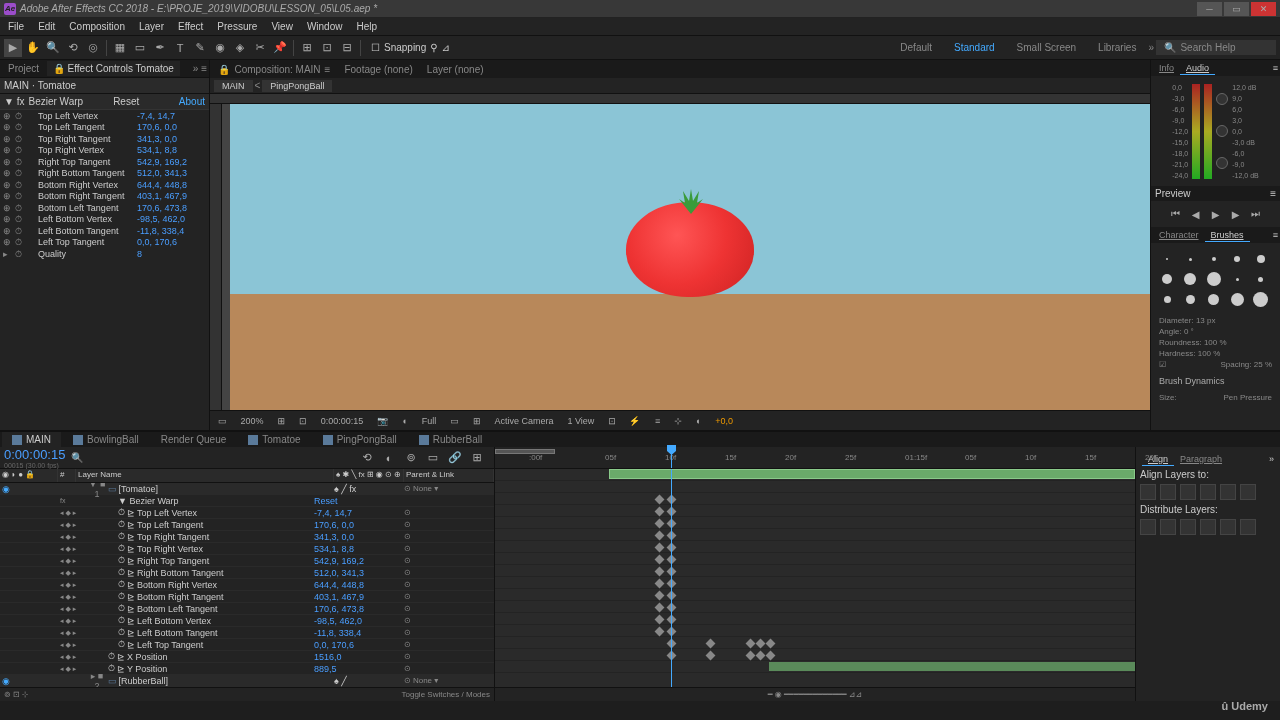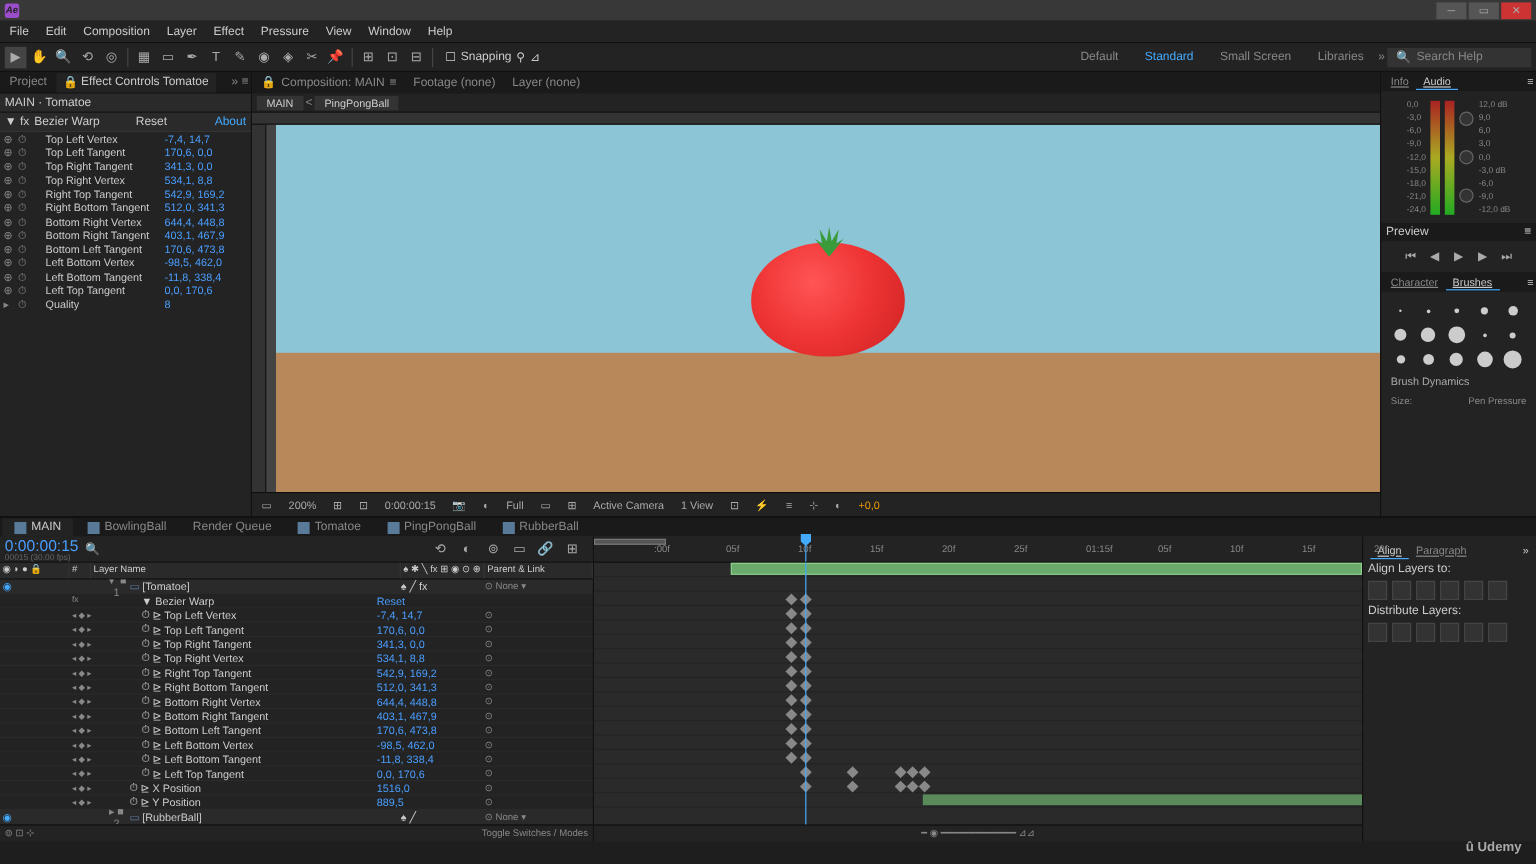--- a/index.html
+++ b/index.html
@@ -117,20 +117,21 @@
 .tl-footer { height: 14px; background: #232323; display: flex; align-items: center; padding: 0 4px; font-size: 8px; color: #888; border-top: 1px solid #111; }
 
 .udemy-logo { position: absolute; bottom: 8px; right: 12px; color: #aaa; font-size: 11px; font-weight: bold; }
 </style>
 </head>
 <body>
 
 <div class="titlebar">
   <div class="titlebar-left">
     <span class="ae-icon">Ae</span>
+    <span><span>Adobe After Effects CC 2018</span> - <span>E:\PROJE_2019\VIDOBU\LESSON_05\L05.aep *</span></span>
   </div>
   <div class="winbtns">
     <div class="winbtn">─</div>
     <div class="winbtn">▭</div>
     <div class="winbtn close">✕</div>
   </div>
 </div>
 
 <div class="menubar">
   <span>File</span>
@@ -425,20 +426,30 @@
           <div class="brush-dot">
             <div class="brush-circle" style="width:11px;height:11px;"></div>
           </div>
           <div class="brush-dot">
             <div class="brush-circle" style="width:13px;height:13px;"></div>
           </div>
           <div class="brush-dot">
             <div class="brush-circle" style="width:15px;height:15px;"></div>
           </div>
         </div>
+      <div class="brush-props">
+        <div>Diameter: 13 px</div>
+        <div>Angle: 0 °</div>
+        <div>Roundness: 100 %</div>
+        <div>Hardness: 100 %</div>
+        <div>
+            <span>☑</span> 
+            <span>Spacing: 25 %</span>
+          </div>
+      </div>
       <div style="font-size:9px;padding:2px 4px;color:#aaa;">Brush Dynamics</div>
       <div class="brush-props">
         <div>
             <span>Size:</span> 
             <span>Pen Pressure</span>
           </div>
       </div>
     </div>
   </div>
 </div>
@@ -623,21 +634,21 @@
         </div>
       <div class="tl-footer">
         <span>⊚ ⊡ ⊹</span>
         <span style="margin-left:auto;">Toggle Switches / Modes</span>
       </div>
     </div>
     <div class="tl-graph">
       <div class="tl-ruler">
         <div class="work-area" style="left:0;width:60px;"></div>
         <div id="ruler-marks">
-            <span class="tl-ruler-mark" style="left: 50px;">:00f</span>
+            <span class="tl-ruler-mark" style="left: 34px;">:00f</span>
             <span class="tl-ruler-mark" style="left: 110px;">05f</span>
             <span class="tl-ruler-mark" style="left: 170px;">10f</span>
             <span class="tl-ruler-mark" style="left: 230px;">15f</span>
             <span class="tl-ruler-mark" style="left: 290px;">20f</span>
             <span class="tl-ruler-mark" style="left: 350px;">25f</span>
             <span class="tl-ruler-mark" style="left: 410px;">01:15f</span>
             <span class="tl-ruler-mark" style="left: 470px;">05f</span>
             <span class="tl-ruler-mark" style="left: 530px;">10f</span>
             <span class="tl-ruler-mark" style="left: 590px;">15f</span>
             <span class="tl-ruler-mark" style="left: 650px;">20f</span>

